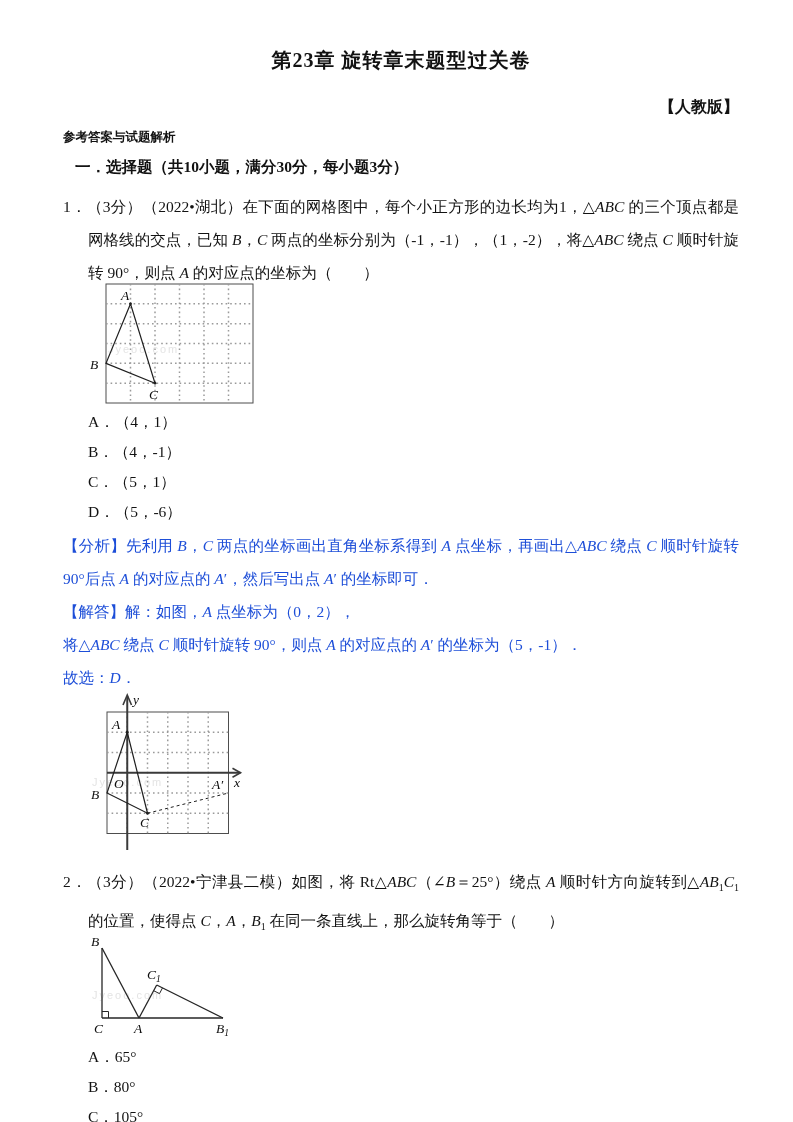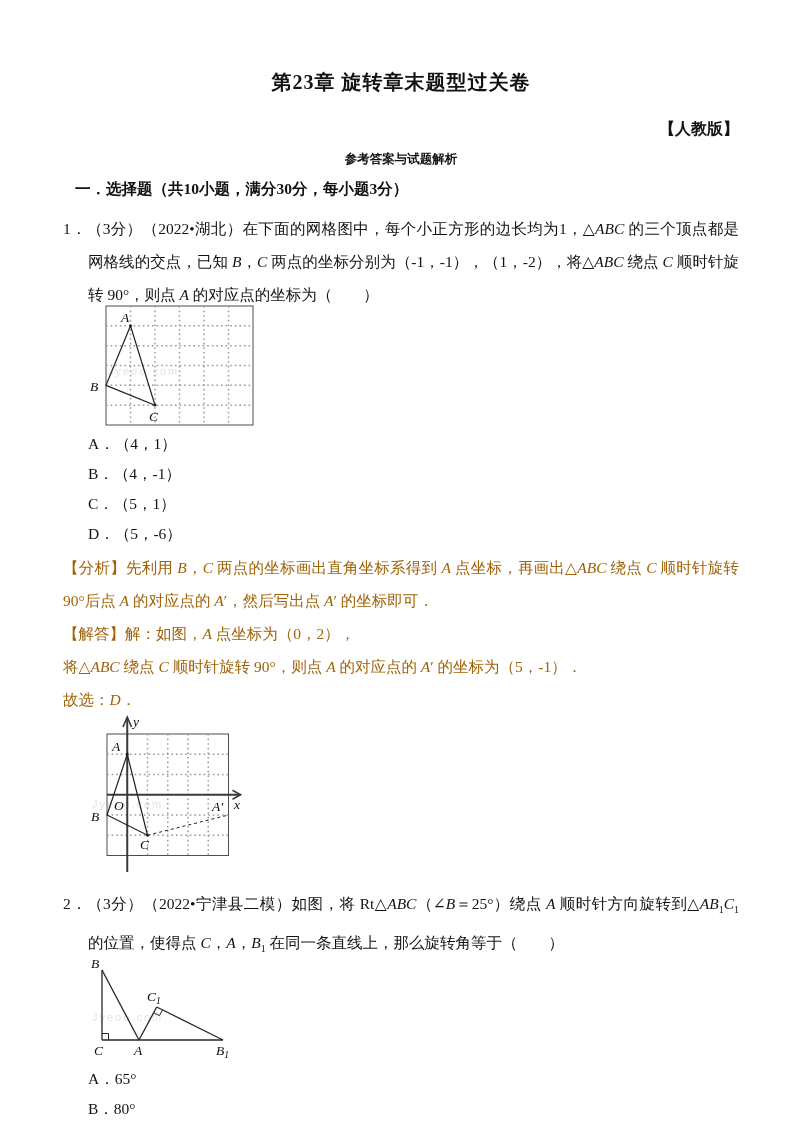--- a/index.html
+++ b/index.html
@@ -1,26 +1,26 @@
 <!DOCTYPE html>
 <html><head>
 <meta charset="utf-8">
 <style>
   html,body{margin:0;padding:0;background:#ffffff;}
   body{width:793px;height:1122px;position:relative;overflow:hidden;
        font-family:"Liberation Serif","DejaVu Serif",serif;color:#121212;}
-  .page{box-sizing:border-box;width:793px;height:1122px;padding:70px 54px 30px 63px;}
+  .page{box-sizing:border-box;width:793px;height:1122px;padding:48px 54px 30px 63px;}
   .title{font-size:20px;line-height:24px;font-weight:bold;text-align:center;margin:0 0 26px 0;letter-spacing:1px;}
   .edition{font-size:16px;line-height:18px;font-weight:bold;text-align:right;margin:0 0 14px 0;}
-  .subtitle{font-size:12.5px;line-height:14px;font-weight:bold;text-align:center;margin:0 0 14px 0;}
+  .subtitle{font-size:12.5px;line-height:14px;font-weight:bold;margin:0 0 14px 0;}
   .section{font-size:15.5px;line-height:18px;font-weight:bold;margin:0 0 14px 12px;}
   .stem{font-size:15.5px;line-height:33px;text-align:justify;margin:0;padding-left:25px;text-indent:-25px;}
   .para{font-size:15.5px;line-height:33px;text-align:justify;margin:2px 0 0 0;}
   .ansline{font-size:15.5px;line-height:33px;margin:0;}
-  .red{color:#a16207;}
+  .red{color:#1d4ed8;}
   .opts{display:flex;margin:2px 0 0 0;padding-left:25px;font-size:15.5px;line-height:30px;flex-direction:column;}
   .opt{width:140px;flex:0 0 auto;}
   .fig{margin-left:25px;}
   .fig svg{display:block;}
   .fig1{margin-top:-8px;}
   .fig2{margin-top:-4px;}
   .fig3{margin-top:-8px;margin-left:12px;}
   .q2stem{margin-top:10px;}
   sub{font-size:10px;}
   i{font-style:italic;}

